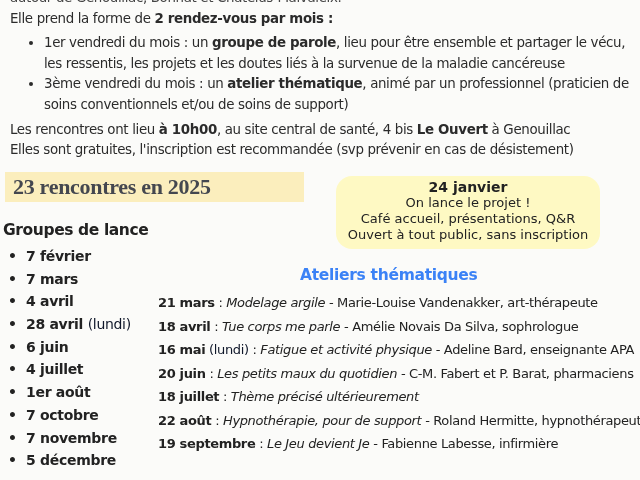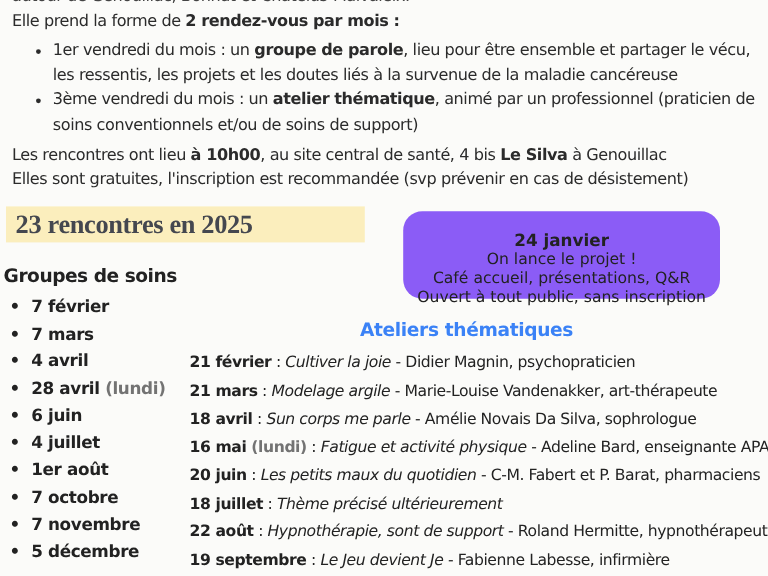--- a/index.html
+++ b/index.html
@@ -48,26 +48,26 @@
       box-sizing: border-box;
       color: #44474f;
       letter-spacing: -0.3px;
     }
     .launch-box {
       position: absolute;
       left: 336px;
       top: 176px;
       width: 264px;
       height: 73px;
-      background: #8b5cf6;
+      background: #fef9c3;
       border-radius: 16px;
       text-align: center;
       font-size: 13px;
       line-height: 16px;
-      padding-top: 17px;
+      padding-top: 3px;
       box-sizing: border-box;
       color: #222;
     }
     .launch-box .date { font-weight: bold; font-size: 14px; }
     .groups-title {
       position: absolute;
       left: 3px;
       top: 221px;
       font-weight: bold;
       font-size: 15.5px;
@@ -90,22 +90,22 @@
       color: #222;
       white-space: nowrap;
       letter-spacing: -0.3px;
     }
     .groups-list li .bullet {
       display: inline-block;
       width: 18px;
       font-size: 14px;
     }
     .note {
-      color: #737373;
-      font-weight: bold;
+      color: #0f172a;
+      font-weight: normal;
     }
     .ateliers-title {
       position: absolute;
       left: 300px;
       top: 266px;
       font-weight: bold;
       font-size: 15.5px;
       color: #3b82f6;
       letter-spacing: -0.3px;
     }
@@ -141,53 +141,52 @@
     </p>
     <ul>
       <li>
         <span>1er vendredi du mois : un </span><b>groupe de parole</b><span>, lieu pour être ensemble et partager le vécu, les ressentis, les projets et les doutes liés à la survenue de la maladie cancéreuse</span>
       </li>
       <li>
         <span>3ème vendredi du mois : un </span><b>atelier thématique</b><span>, animé par un professionnel (praticien de soins conventionnels et/ou de soins de support)</span>
       </li>
     </ul>
     <p>
-      <span>Les rencontres ont lieu </span><b>à 10h00</b><span>, au site central de santé, 4 bis </span><b>Le Silva</b><span> à Genouillac</span>
+      <span>Les rencontres ont lieu </span><b>à 10h00</b><span>, au site central de santé, 4 bis </span><b>Le Ouvert</b><span> à Genouillac</span>
     </p>
     <p>Elles sont gratuites, l'inscription est recommandée (svp prévenir en cas de désistement)</p>
   </div>
 
   <div class="banner">23 rencontres en 2025</div>
 
   <div class="launch-box">
     <div class="date">24 janvier</div>
     <div>On lance le projet !</div>
     <div>Café accueil, présentations, Q&amp;R</div>
     <div>Ouvert à tout public, sans inscription</div>
   </div>
 
-  <div class="groups-title">Groupes de soins</div>
+  <div class="groups-title">Groupes de lance</div>
   <ul class="groups-list">
     <li><span class="bullet">•</span><span>7 février</span></li>
     <li><span class="bullet">•</span><span>7 mars</span></li>
     <li><span class="bullet">•</span><span>4 avril</span></li>
     <li><span class="bullet">•</span><span>28 avril</span> <span class="note">(lundi)</span></li>
     <li><span class="bullet">•</span><span>6 juin</span></li>
     <li><span class="bullet">•</span><span>4 juillet</span></li>
     <li><span class="bullet">•</span><span>1er août</span></li>
     <li><span class="bullet">•</span><span>7 octobre</span></li>
     <li><span class="bullet">•</span><span>7 novembre</span></li>
     <li><span class="bullet">•</span><span>5 décembre</span></li>
   </ul>
 
   <div class="ateliers-title">Ateliers thématiques</div>
   <ul class="ateliers-list">
-    <li><span class="d">21 février</span><span> : </span><span class="t">Cultiver la joie</span><span> - Didier Magnin, psychopraticien</span></li>
     <li><span class="d">21 mars</span><span> : </span><span class="t">Modelage argile</span><span> - Marie-Louise Vandenakker, art-thérapeute</span></li>
-    <li><span class="d">18 avril</span><span> : </span><span class="t">Sun corps me parle</span><span> - Amélie Novais Da Silva, sophrologue</span></li>
+    <li><span class="d">18 avril</span><span> : </span><span class="t">Tue corps me parle</span><span> - Amélie Novais Da Silva, sophrologue</span></li>
     <li><span class="d">16 mai</span><span class="note"> (lundi)</span><span> : </span><span class="t">Fatigue et activité physique</span><span> - Adeline Bard, enseignante APA</span></li>
     <li><span class="d">20 juin</span><span> : </span><span class="t">Les petits maux du quotidien</span><span> - C-M. Fabert et P. Barat, pharmaciens</span></li>
     <li><span class="d">18 juillet</span><span> : </span><span class="t">Thème précisé ultérieurement</span><span></span></li>
-    <li><span class="d">22 août</span><span> : </span><span class="t">Hypnothérapie, sont de support</span><span> - Roland Hermitte, hypnothérapeute</span></li>
+    <li><span class="d">22 août</span><span> : </span><span class="t">Hypnothérapie, pour de support</span><span> - Roland Hermitte, hypnothérapeute</span></li>
     <li><span class="d">19 septembre</span><span> : </span><span class="t">Le Jeu devient Je</span><span> - Fabienne Labesse, infirmière</span></li>
   </ul>
 
 </div>
 
 </body></html>

